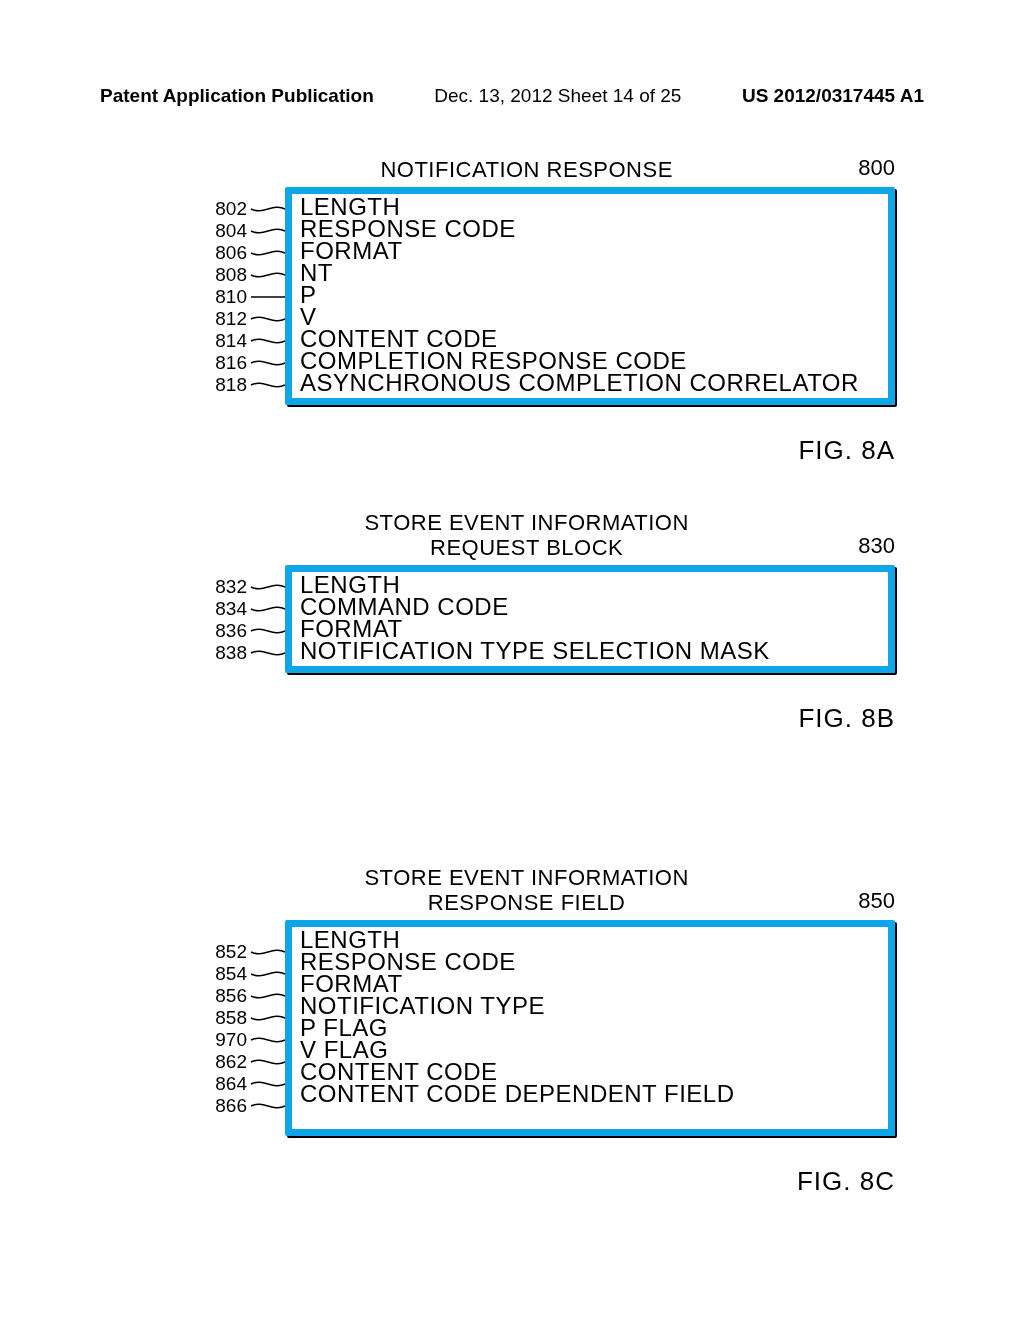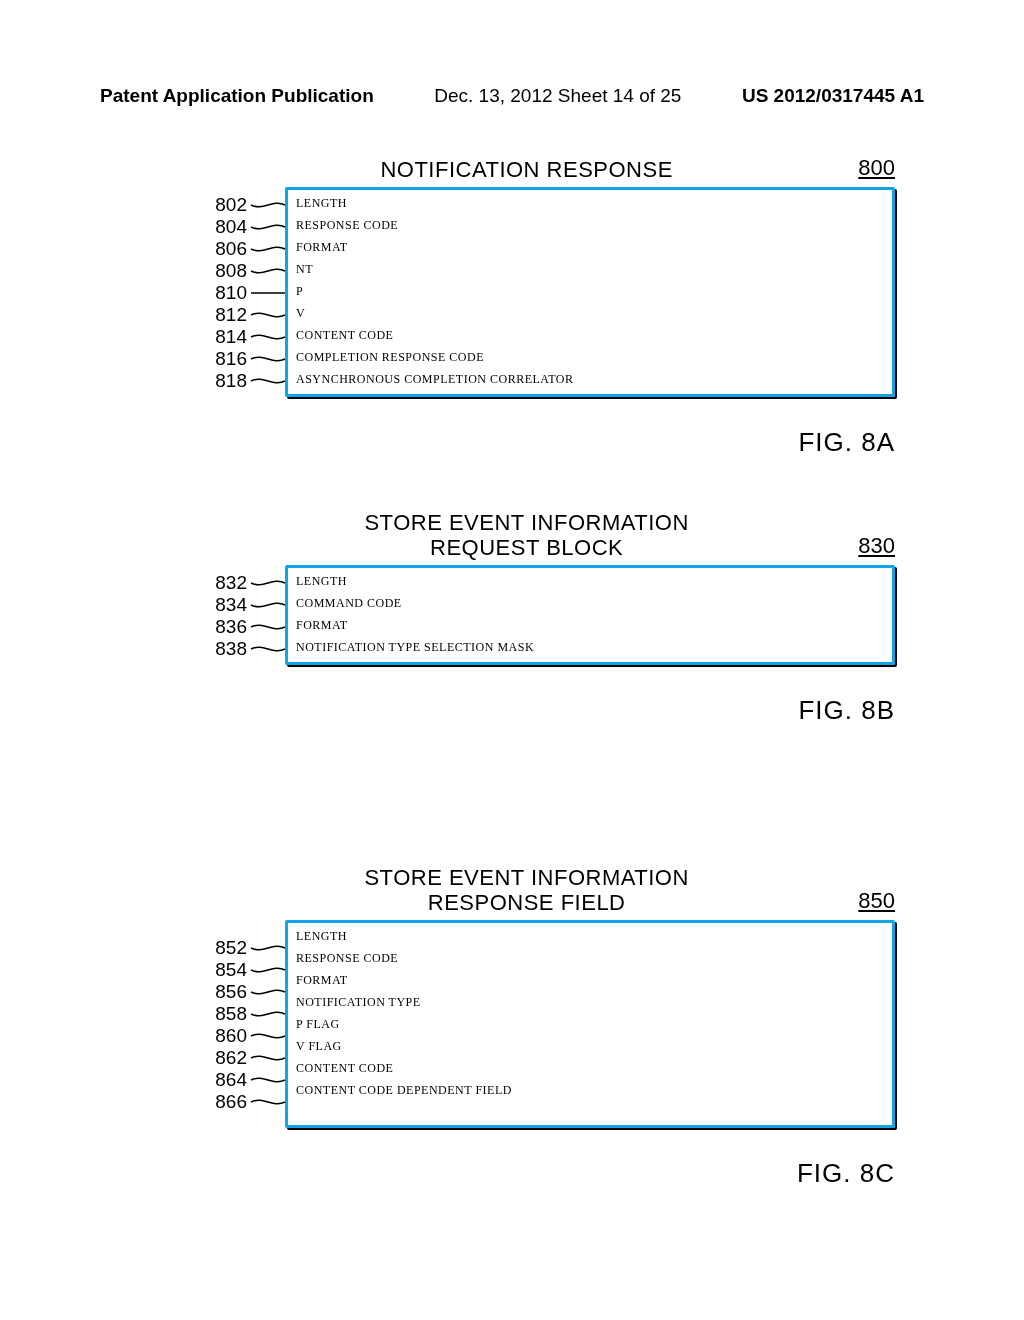--- a/index.html
+++ b/index.html
@@ -36,21 +36,20 @@
   .fig-title {
     flex: 1;
     text-align: center;
     font-size: 22px;
     font-weight: normal;
     letter-spacing: 0.5px;
   }
   .fig-title .line { display:block; line-height:1.15; }
   .fig-ref {
     font-size: 22px;
-    text-decoration: underline;
     margin-bottom: 2px;
   }
   .struct-row {
     display:flex;
     align-items:center;
   }
   .refcol {
     width: 90px;
     display:flex;
     flex-direction:column;
@@ -67,29 +66,28 @@
   }
   .ref-item .num { margin-right:4px; }
   .lead {
     width:34px;
     height:12px;
     position:relative;
   }
   .lead svg { position:absolute; inset:0; overflow:visible; }
 
   .structbox {
-    border: 3px solid #0ea5e9;
+    border: 7px solid #0ea5e9;
     border-radius: 2px;
     box-shadow: 2px 2px 0 #000;
     flex:1;
     padding: 2px 8px 4px 8px;
-    font-size:12px;
+    font-size:24px;
     line-height:22px;
     letter-spacing:0.5px;
-    font-family:Liberation Serif, serif;
   }
   .structbox div { height:22px; white-space:nowrap; }
 
   .fig-caption {
     text-align:right;
     font-size:26px;
     margin-top:30px;
     letter-spacing:1px;
   }
 
@@ -295,21 +293,21 @@
         </div>
         <div class="ref-item">
           <span class="num">858</span>
           <span class="lead">
             <svg viewBox="0 0 34 12">
               <path d="M0,6 C12,12 22,0 34,6" stroke="#000" stroke-width="1.5" fill="none"></path>
             </svg>
           </span>
         </div>
         <div class="ref-item">
-          <span class="num">860</span>
+          <span class="num">970</span>
           <span class="lead">
             <svg viewBox="0 0 34 12">
               <path d="M0,6 C12,0 22,12 34,6" stroke="#000" stroke-width="1.5" fill="none"></path>
             </svg>
           </span>
         </div>
         <div class="ref-item">
           <span class="num">862</span>
           <span class="lead">
             <svg viewBox="0 0 34 12">

